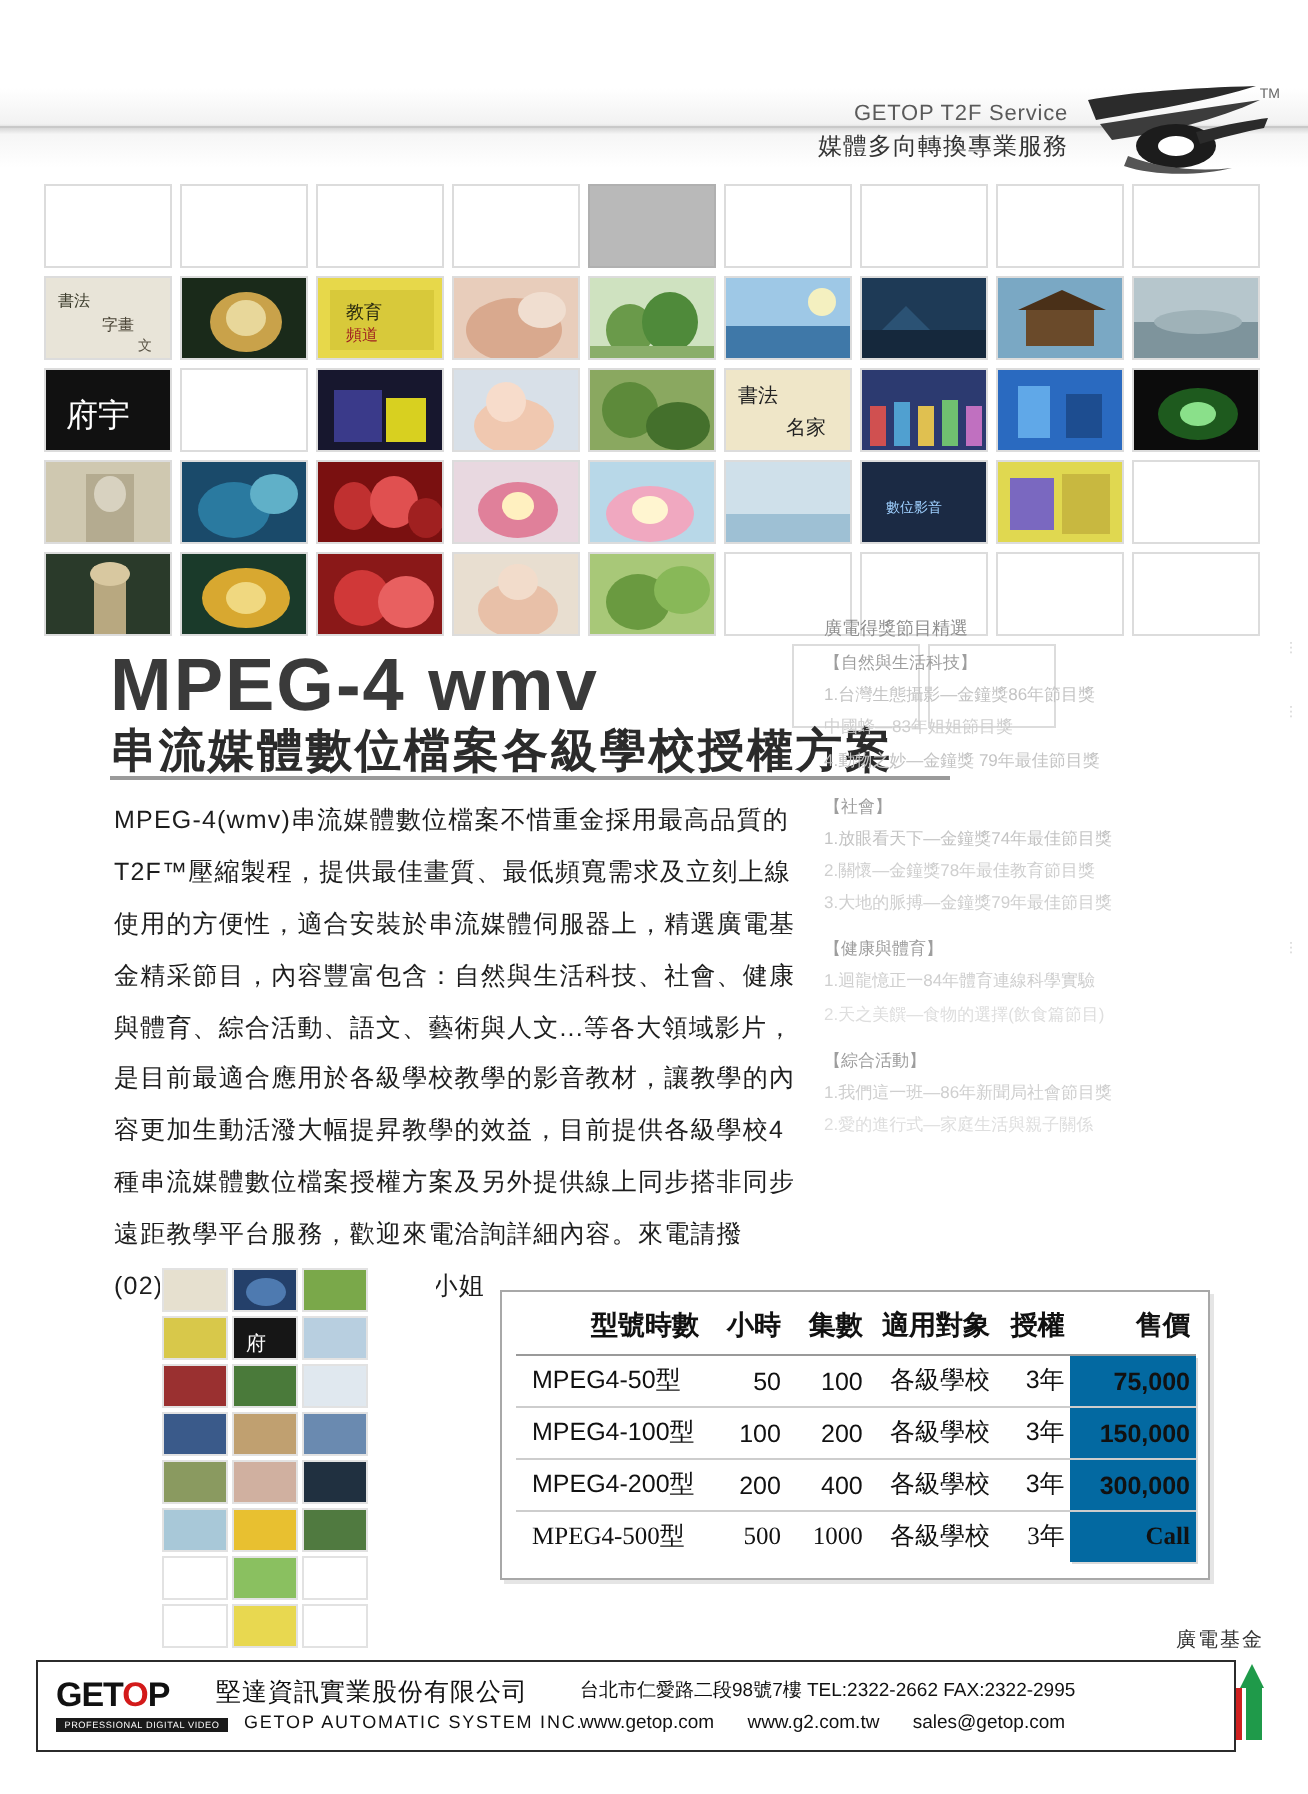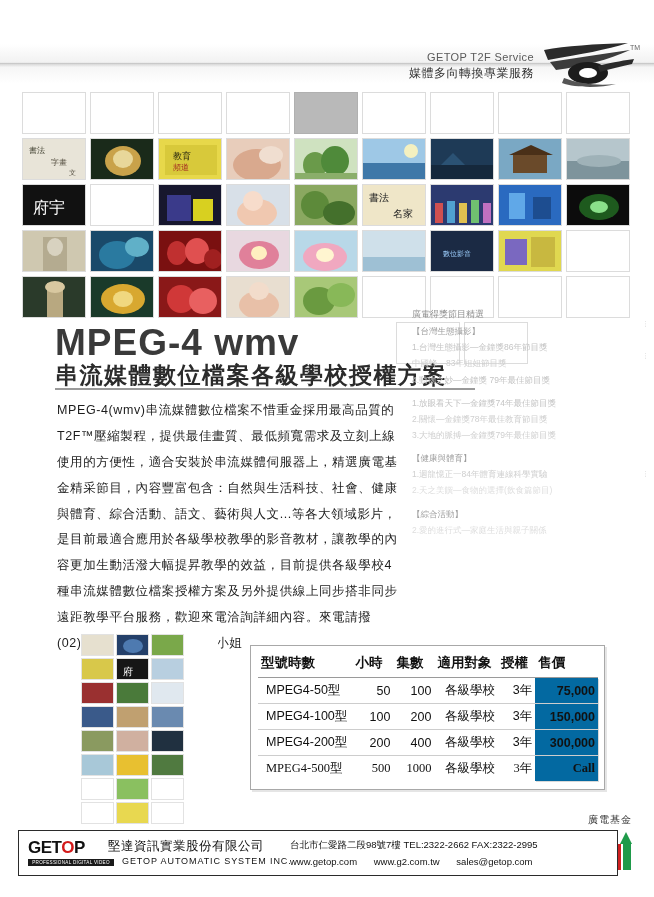--- a/index.html
+++ b/index.html
@@ -142,21 +142,21 @@
     position: absolute; left: 258px; top: 650px;
     width: 340px;
     border-collapse: collapse;
     font-size: 13px;
     color: #111;
   }
   .price-table th {
     font-weight: bold;
     font-size: 13.5px;
     padding: 4px 3px 5px 3px;
-    text-align: left;
+    text-align: right;
     color: #111;
     border-bottom: 1px solid #9a9a9a;
     white-space: nowrap;
   }
   .price-table td {
     padding: 4px 3px;
     text-align: right;
     border-bottom: 1px solid #cdcdcd;
     white-space: nowrap;
     font-size: 12.5px;
@@ -500,37 +500,39 @@
 
   <div class="title-main">MPEG-4  wmv</div>
   <div class="title-sub">串流媒體數位檔案各級學校授權方案</div>
   <div class="title-underline"></div>
 
   <div class="body-copy">MPEG-4(wmv)串流媒體數位檔案不惜重金採用最高品質的T2F™壓縮製程，提供最佳畫質、最低頻寬需求及立刻上線使用的方便性，適合安裝於串流媒體伺服器上，精選廣電基金精采節目，內容豐富包含：自然與生活科技、社會、健康與體育、綜合活動、語文、藝術與人文...等各大領域影片，是目前最適合應用於各級學校教學的影音教材，讓教學的內容更加生動活潑大幅提昇教學的效益，目前提供各級學校4種串流媒體數位檔案授權方案及另外提供線上同步搭非同步遠距教學平台服務，歡迎來電洽詢詳細內容。來電請撥  (02)23222662  分機  123  曾小姐</div>
 
   <div class="awards">
     <div class="aw-title">廣電得獎節目精選</div>
 
-    <div class="aw-head">【台灣生態攝影】</div>
+    <div class="aw-head">【自然與生活科技】</div>
     <div class="aw-item">1.台灣生態攝影—金鐘獎86年節目獎</div>
     <div class="aw-item fade1">   中國蜂—83年姐姐節目獎</div>
     <div class="aw-item">4.動物之妙—金鐘獎 79年最佳節目獎</div>
     <div class="aw-gap"></div>
 
+    <div class="aw-head">【社會】</div>
     <div class="aw-item">1.放眼看天下—金鐘獎74年最佳節目獎</div>
     <div class="aw-item fade1">2.關懷—金鐘獎78年最佳教育節目獎</div>
     <div class="aw-item fade1">3.大地的脈搏—金鐘獎79年最佳節目獎</div>
     <div class="aw-gap"></div>
 
     <div class="aw-head">【健康與體育】</div>
     <div class="aw-item fade1">1.迴龍憶正一84年體育連線科學實驗</div>
     <div class="aw-item fade2">2.天之美饌—食物的選擇(飲食篇節目)</div>
     <div class="aw-gap"></div>
 
     <div class="aw-head">【綜合活動】</div>
+    <div class="aw-item fade1">1.我們這一班—86年新聞局社會節目獎</div>
     <div class="aw-item fade2">2.愛的進行式—家庭生活與親子關係</div>
   </div>
 
   <div class="edge-mark" style="top:320px">⋮</div>
   <div class="edge-mark" style="top:352px">⋮</div>
   <div class="edge-mark" style="top:470px">⋮</div>
 
   <div class="mosaic">
     <div class="m"><svg width="33" height="22">
           <rect width="33" height="22" fill="#e6e0cf"></rect>

